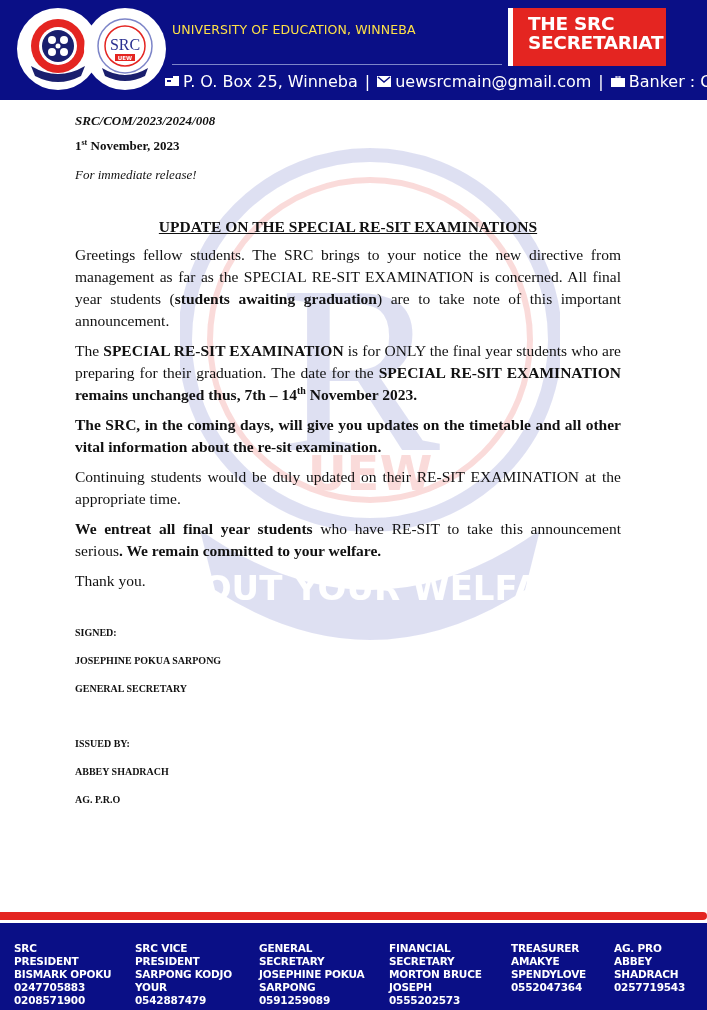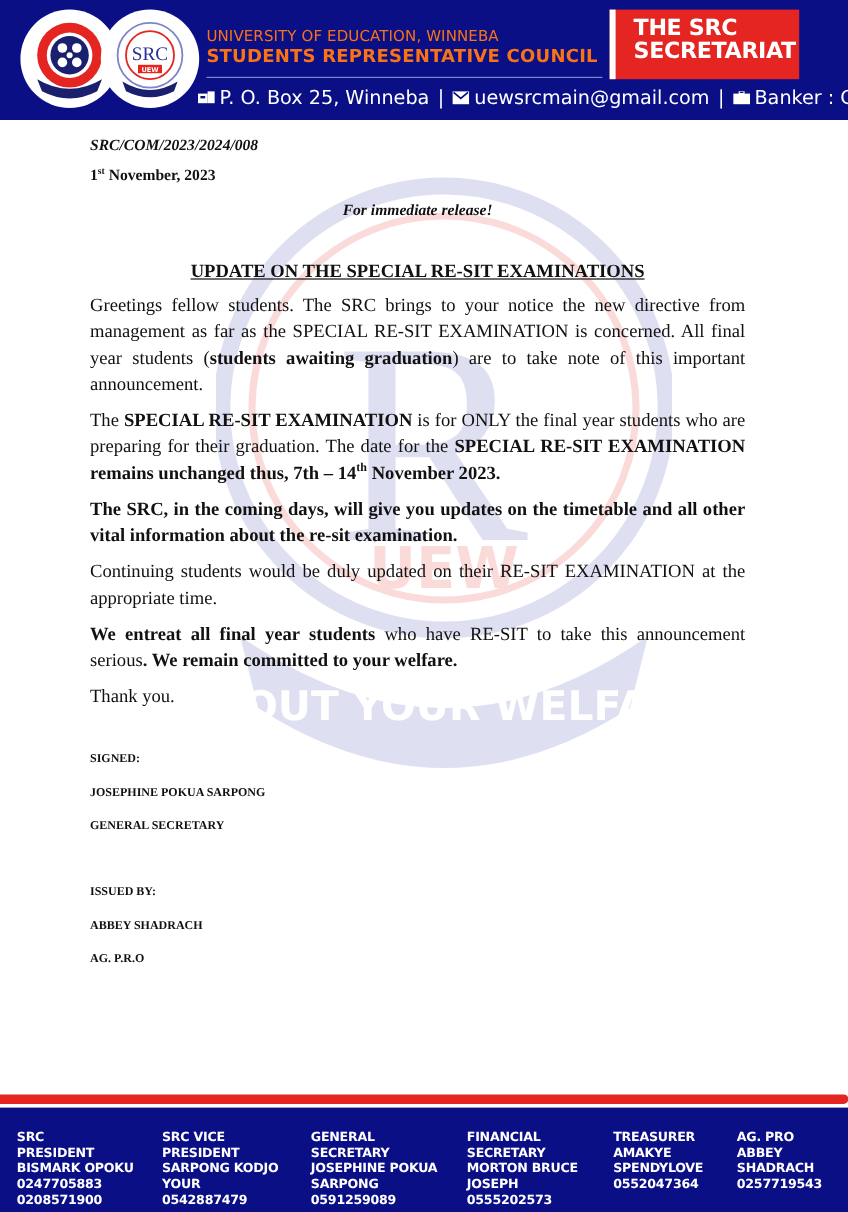--- a/index.html
+++ b/index.html
@@ -5,38 +5,38 @@
   * { box-sizing: border-box; margin: 0; padding: 0; }
   html, body { width: 707px; height: 1010px; background: #ffffff; overflow: hidden; }
   body { position: relative; font-family: "Liberation Serif", serif; color: #111; }
 
   
   .header { position: absolute; left: 0; top: 0; width: 707px; height: 100px; background: #0a0f86; }
   .logo { position: absolute; top: 8px; width: 82px; height: 82px; border-radius: 50%; background: #fff; }
   .logo1 { left: 17px; }
   .logo2 { left: 84px; }
   .logo svg { width: 82px; height: 82px; display: block; }
-  .hdr-text { position: absolute; left: 172px; top: 22px; color: #f97316; font-family: "DejaVu Sans", sans-serif; }
+  .hdr-text { position: absolute; left: 172px; top: 22px; color: #fde047; font-family: "DejaVu Sans", sans-serif; }
   .hdr-uni { font-size: 12.5px; letter-spacing: 0.1px; }
   .hdr-council { font-size: 15px; font-weight: bold; letter-spacing: 0.2px; margin-top: 1px; }
   .hdr-rule { position: absolute; left: 172px; top: 64px; width: 330px; height: 1px; background: #7d85c8; }
   .hdr-contact { position: absolute; left: 165px; top: 72px; color: #fff; font-family: "DejaVu Sans", sans-serif; font-size: 16px; display: flex; align-items: center; gap: 4px; white-space: nowrap; }
   .hdr-contact .sep { margin: 0 3px; }
   .ico { display: inline-block; width: 14px; height: 11px; }
   .srcbox { position: absolute; left: 508px; top: 8px; width: 158px; height: 58px; background: #e42521; border-left: 5px solid #fff; color: #fff; font-family: "DejaVu Sans", sans-serif; font-weight: bold; font-size: 18.5px; line-height: 19px; padding: 6px 0 0 15px; letter-spacing: -0.3px; }
 
   
   .watermark { position: absolute; left: 180px; top: 130px; width: 380px; height: 520px; opacity: 0.16; pointer-events: none; }
 
   
   .doc { position: absolute; left: 75px; top: 110px; width: 546px; font-size: 15.5px; line-height: 22px; }
   .ref-row { display: flex; justify-content: space-between; font-size: 13px; font-weight: bold; flex-direction: column; }
   .ref { font-style: italic; }
   .date sup { font-size: 8px; }
-  .release { font-size: 13px; font-weight: bold; font-style: italic; margin-top: 7px; text-align: center; }
+  .release { font-size: 13px; font-weight: normal; font-style: italic; margin-top: 7px; }
   .title { text-align: center; font-weight: bold; text-decoration: underline; font-size: 15.5px; margin-top: 30px; }
   .para { text-align: justify; margin-top: 8px; }
   .para.first { margin-top: 6px; }
   .para sup { font-size: 10px; line-height: 0; }
   .b { font-weight: bold; }
 
   .sig { position: absolute; left: 75px; font-size: 10px; font-weight: bold; }
 
   
   .footer-red { position: absolute; left: 0; top: 912px; width: 707px; height: 8px; background: #e42521; border-radius: 0 4px 4px 0; }
@@ -70,21 +70,20 @@
       <circle cx="41" cy="38" r="27" fill="none" stroke="#7d85c8" stroke-width="1.5"></circle>
       <circle cx="41" cy="38" r="20" fill="none" stroke="#e42521" stroke-width="1.5"></circle>
       <text x="41" y="42" text-anchor="middle" font-family="Liberation Serif, serif" font-size="16" fill="#2a3091">SRC</text>
       <rect x="31" y="46" width="20" height="7" fill="#e42521"></rect>
       <text x="41" y="52" text-anchor="middle" font-family="DejaVu Sans, sans-serif" font-size="5.5" font-weight="bold" fill="#fff">UEW</text>
       <path d="M18 60 Q41 74 64 60 L61 68 Q41 78 21 68 Z" fill="#1a1f6e"></path>
     </svg>
   </div>
   <div class="hdr-text">
     <div class="hdr-uni">UNIVERSITY OF EDUCATION, WINNEBA</div>
-    <div class="hdr-council">STUDENTS REPRESENTATIVE COUNCIL</div>
   </div>
   <div class="hdr-rule"></div>
   <div class="hdr-contact">
     <svg class="ico" viewBox="0 0 14 11">
         <rect x="0" y="2" width="8" height="8" fill="#fff"></rect>
         <rect x="8" y="0" width="6" height="10" fill="#fff"></rect>
         <rect x="2" y="4" width="4" height="2" fill="#0a0f86"></rect>
       </svg>
     <span>P. O. Box 25, Winneba</span>
     <span class="sep">|</span>

